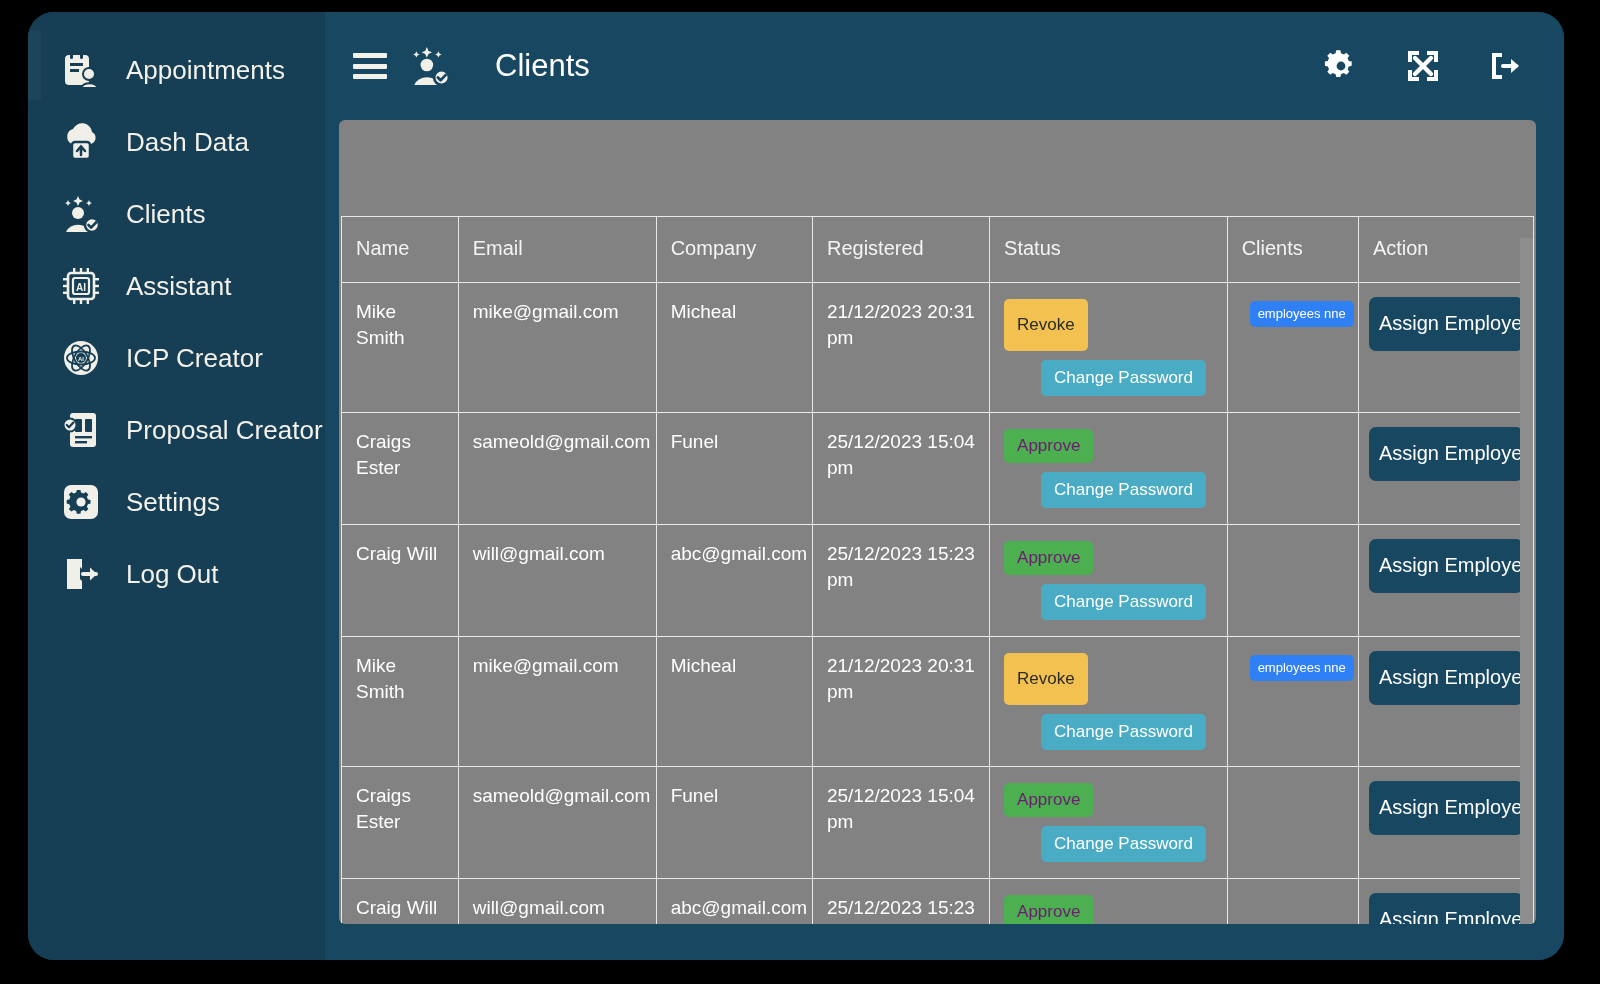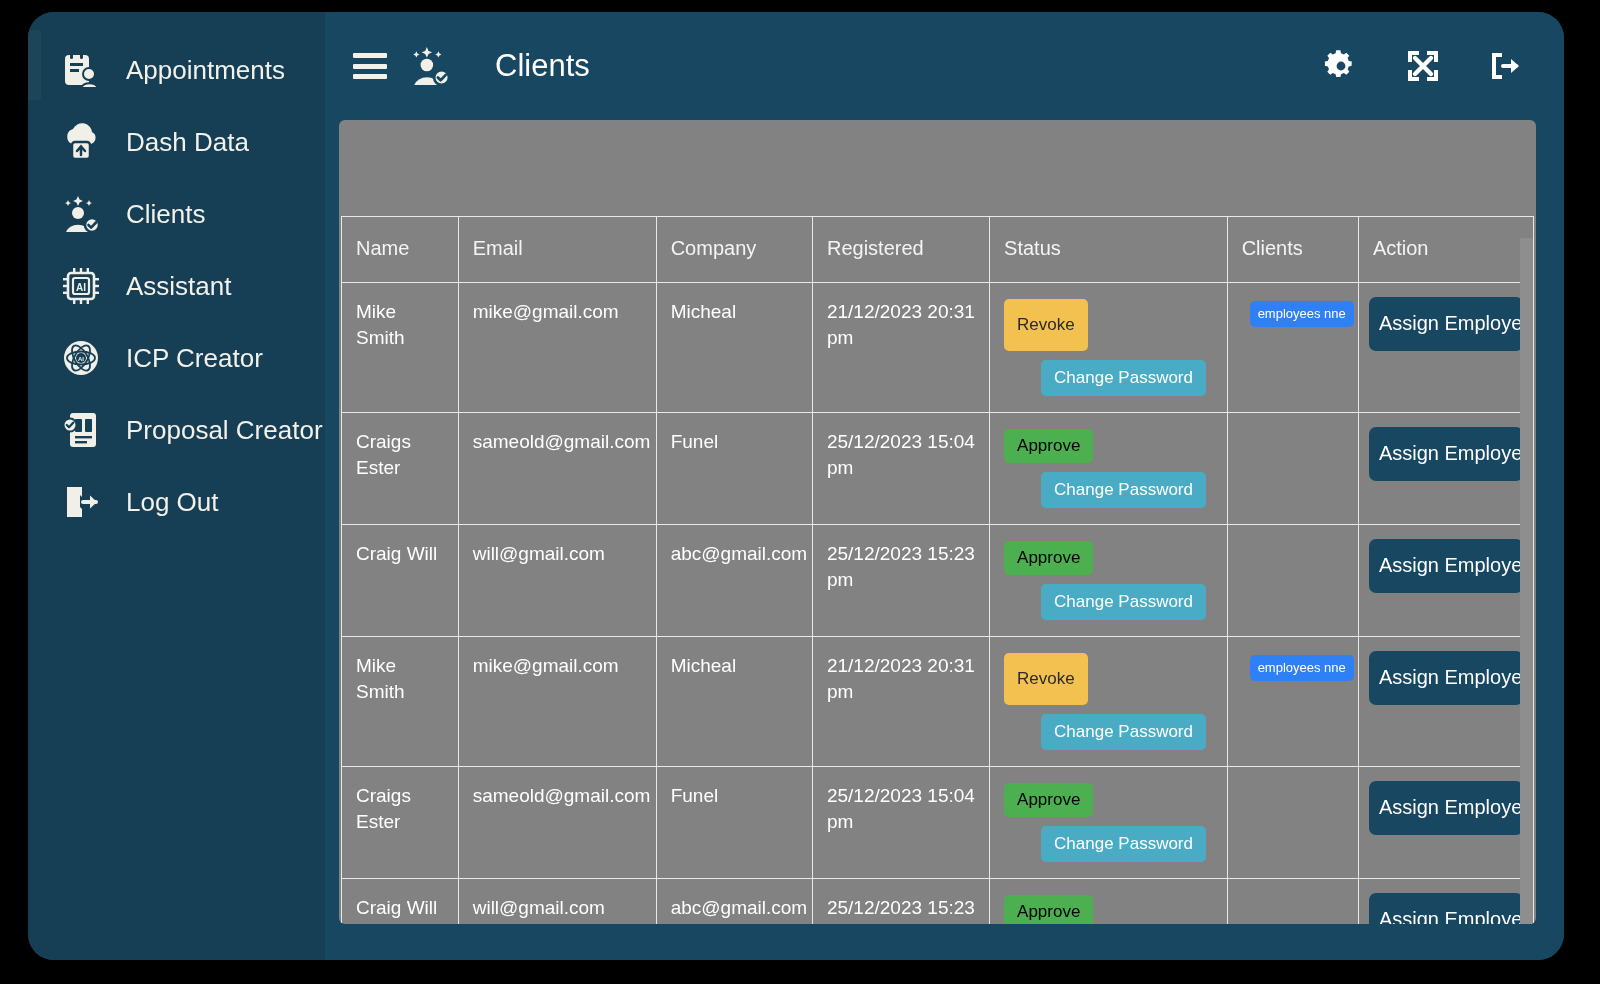--- a/index.html
+++ b/index.html
@@ -183,21 +183,21 @@
     white-space: nowrap;
   }
   .btn-revoke {
     background: #f3c14f;
     color: #2b2b2b;
     font-size: 17px;
     padding: 16px 13px;
   }
   .btn-approve {
     background: #4caf50;
-    color: #000000;
+    color: #701a75;
     font-size: 17px;
     padding: 7px 13px;
   }
   .btn-changepw {
     background: #4aacc4;
     color: #ffffff;
     font-size: 17px;
     padding: 8px 13px;
     margin-top: 9px;
     margin-left: 37px;
@@ -329,20 +329,30 @@
               <rect x="14" y="31" width="12" height="2.4"></rect>
             </g>
             <circle cx="9" cy="15" r="6.5" fill="#f0efe8" stroke="#163e54" stroke-width="2"></circle>
             <path d="M5.8 15 l2.2 2.2 L12.4 12.6" stroke="#163e54" stroke-width="2.2" fill="none" stroke-linecap="round" stroke-linejoin="round"></path>
           </svg>
         </span>
         <span class="nav-label">Proposal Creator</span>
       </div>
 
 
+      <div class="nav-item">
+        <span class="nav-icon">
+          <svg width="40" height="40" viewBox="0 0 40 40">
+            <rect x="3" y="3" width="34" height="34" rx="7" fill="#f0efe8"></rect>
+            <path d="M20 10.5 l2.6 1.1 l2.2-1.6 l2.6 2.6 l-1.6 2.2 l1.1 2.6 l2.6 0.6 v3.6 l-2.6 0.6 l-1.1 2.6 l1.6 2.2 l-2.6 2.6 l-2.2-1.6 l-2.6 1.1 l-0.6 2.6 h-3.6 l-0.6-2.6 l-2.6-1.1 l-2.2 1.6 l-2.6-2.6 l1.6-2.2 l-1.1-2.6 l-2.6-0.6 v-3.6 l2.6-0.6 l1.1-2.6 l-1.6-2.2 l2.6-2.6 l2.2 1.6 l2.6-1.1 l0.6-2.6 h3.6 Z" fill="#163e54"></path>
+            <circle cx="20" cy="20" r="4.6" fill="#f0efe8"></circle>
+          </svg>
+        </span>
+        <span class="nav-label">Settings</span>
+      </div>
 
       <div class="nav-item">
         <span class="nav-icon">
           <svg width="40" height="40" viewBox="0 0 40 40">
             <path d="M6 5 h13 v30 h-13 Z" fill="#f0efe8"></path>
             <path d="M19 13 v-8 h2 v10 M19 25 v10 h2 v-8" fill="#f0efe8"></path>
             <path d="M22 20 h13" stroke="#f0efe8" stroke-width="4" stroke-linecap="round"></path>
             <path d="M29 13.5 L36 20 L29 26.5 Z" fill="#f0efe8"></path>
           </svg>
         </span>

